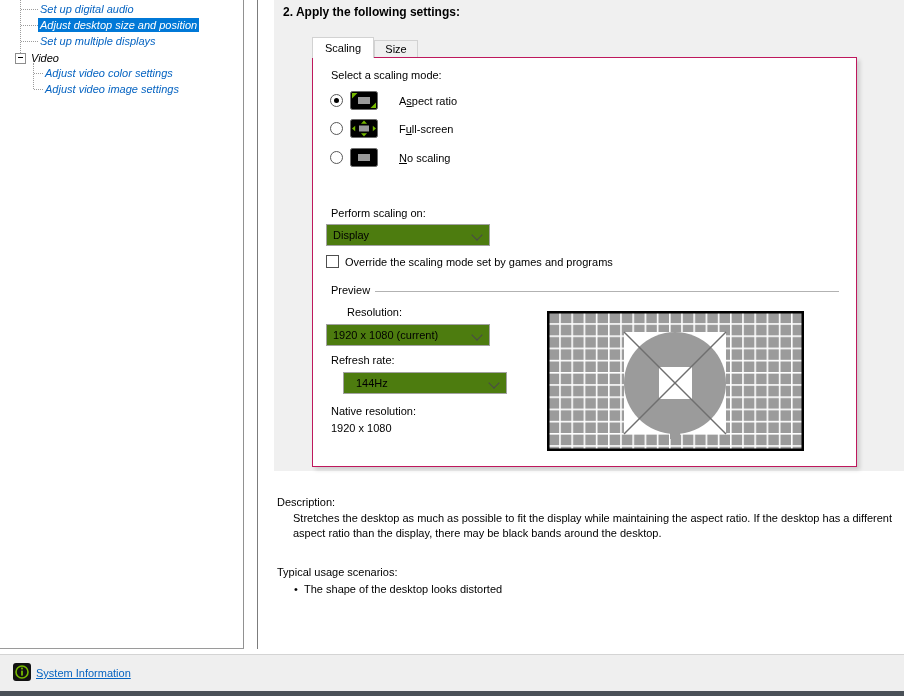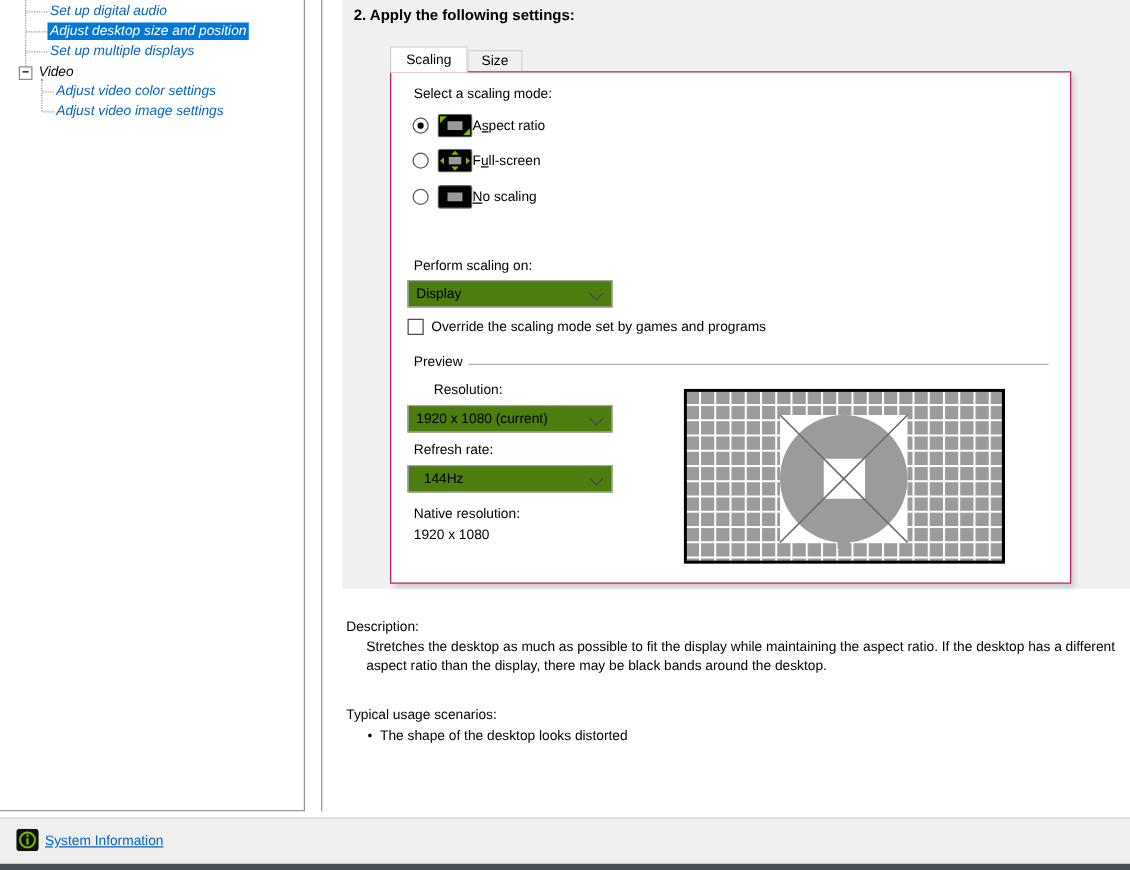--- a/index.html
+++ b/index.html
@@ -33,21 +33,21 @@
   .tab-page{
     position:absolute;left:38px;top:57px;width:545px;height:410px;box-sizing:border-box;
     background:#fff;border:1px solid #be185d;box-shadow:3px 3px 4px rgba(0,0,0,0.14);z-index:2;
   }
   .lbl{position:absolute;white-space:nowrap;}
   
   .radio-row{position:absolute;left:17px;height:21px;display:flex;align-items:center;cursor:default;}
   .radio{width:13px;height:13px;box-sizing:border-box;border:1px solid #585858;border-radius:50%;background:#fff;position:relative;flex:none;}
   .radio-on::after{content:"";position:absolute;left:3px;top:3px;width:5px;height:5px;border-radius:50%;background:#000;}
   .mode-icon{margin-left:7px;flex:none;display:block;}
-  .mode-label{margin-left:0;}
+  .mode-label{margin-left:21px;}
   .mn{text-decoration:underline;}
   
   .combo{position:absolute;width:164px;height:22px;box-sizing:border-box;background:#4d7c0f;border:1px solid #a2a2a2;line-height:20px;padding-left:6px;cursor:default;}
   .chev{position:absolute;right:8px;top:6px;width:7px;height:7px;border-right:1px solid #4a4a4a;border-bottom:1px solid #4a4a4a;transform:rotate(45deg);}
   
   .check-row{position:absolute;display:flex;align-items:center;cursor:default;}
   .checkbox{width:13px;height:13px;box-sizing:border-box;border:1px solid #4f4f4f;background:#fff;flex:none;}
   .check-label{margin-left:6px;white-space:nowrap;}
   .group-line{position:absolute;height:1px;background:#b2b2b2;}
   
@@ -156,21 +156,21 @@
       <div class="lbl" style="left:18px;top:226px;">Preview</div>
       <div class="group-line" style="left:62px;top:233px;width:464px;"></div>
 
       <div class="lbl" style="left:18px;top:248px;padding-left:16px;">Resolution:</div>
       <div class="combo" style="left:13px;top:266px;">
         <span>1920 x 1080 (current)</span>
         <span class="chev"></span>
       </div>
 
       <div class="lbl" style="left:18px;top:296px;">Refresh rate:</div>
-      <div class="combo" style="left:13px;top:314px;padding-left:12px;">
+      <div class="combo" style="left:30px;top:314px;padding-left:12px;">
         <span>144Hz</span>
         <span class="chev"></span>
       </div>
 
       <div class="lbl" style="left:18px;top:347px;">Native resolution:</div>
       <div class="lbl" style="left:18px;top:364px;">1920 x 1080</div>
 
       <svg style="position:absolute;left:234px;top:253px;" width="257" height="140" viewBox="0 0 257 140">
         <defs>
           <pattern id="grid" width="12.2" height="12.2" patternUnits="userSpaceOnUse">

